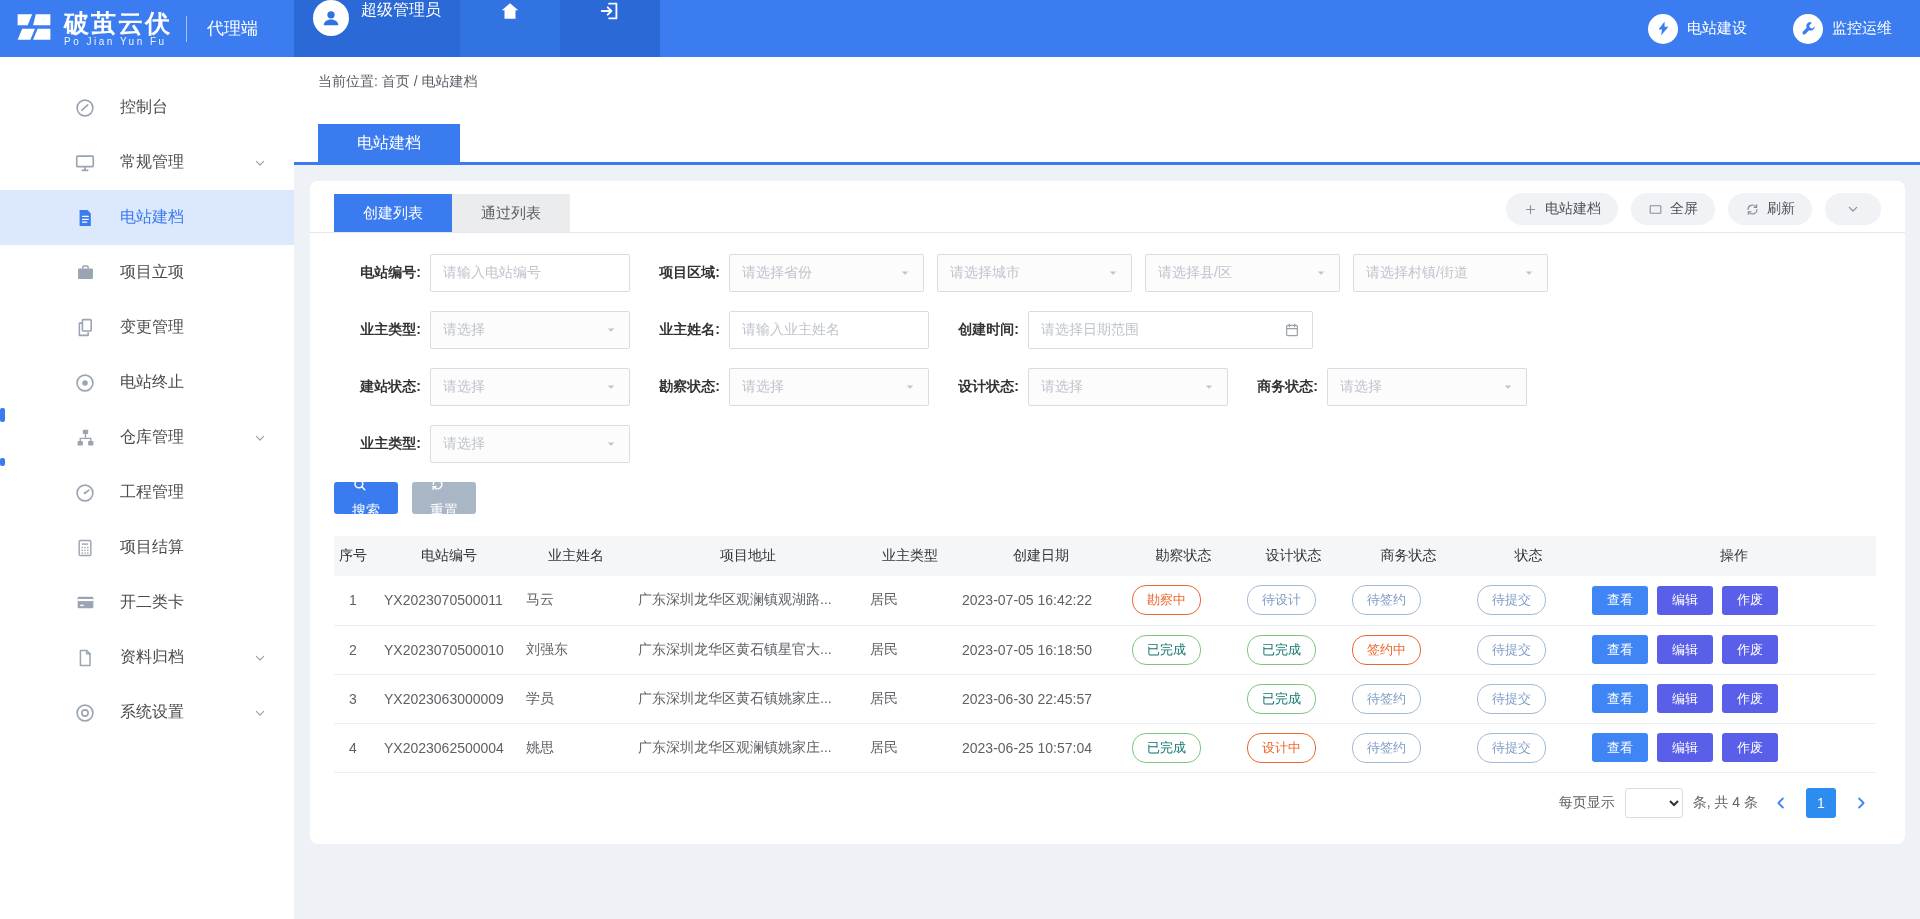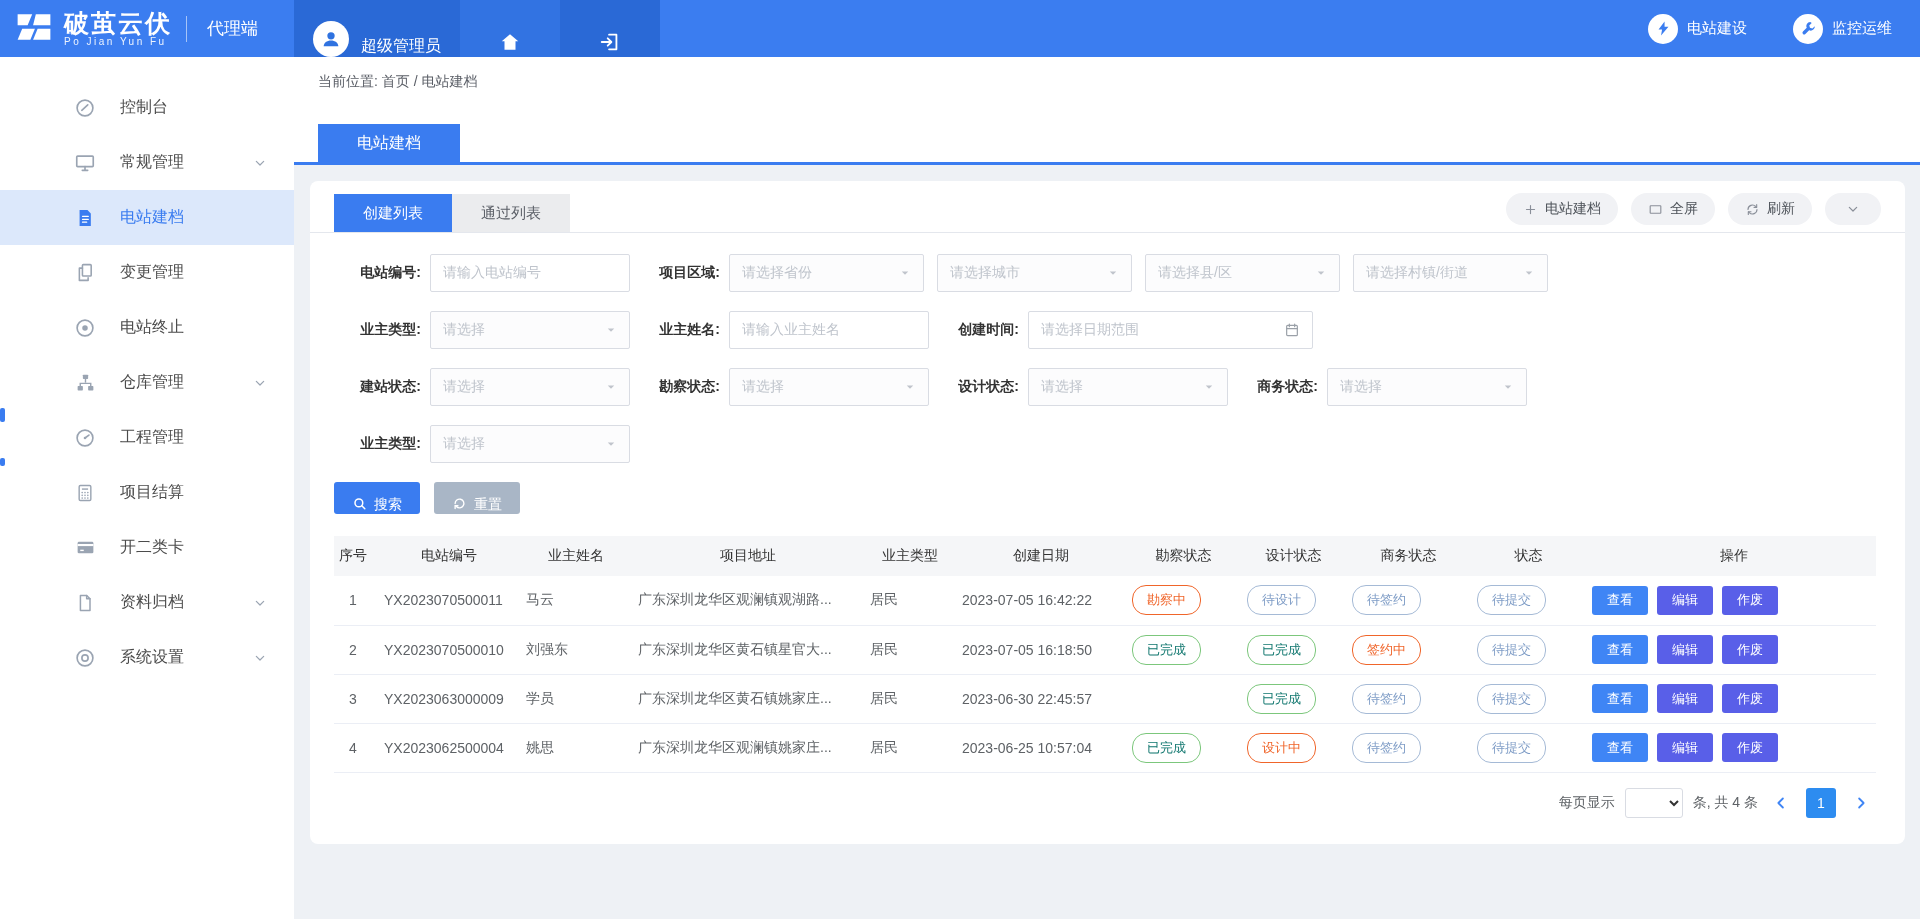--- a/index.html
+++ b/index.html
@@ -6,21 +6,21 @@
   html,body { width:1920px; height:919px; overflow:hidden; font-family:"Liberation Sans","DejaVu Sans",sans-serif; background:#EEF1F5; }
   #app { position:relative; width:1920px; height:919px; }
 
   
   .header { position:absolute; top:0; left:0; width:1920px; height:57px; background:#3B7DF0; display:flex; align-items:stretch; color:#fff; }
   .logo-sec { width:294px; display:flex; align-items:center; padding-left:14px; gap:10px; }
   .logo-txt .cn { font-size:25px; font-weight:bold; letter-spacing:2px; line-height:1.05; }
   .logo-txt .en { font-size:10px; letter-spacing:2.5px; opacity:.9; }
   .portal-sep { width:1px; height:26px; background:rgba(255,255,255,.55); margin:0 10px 0 4px; }
   .portal { font-size:17px; }
-  .hseg { display:flex; align-items:flex-end; justify-content:center; }
+  .hseg { display:flex; align-items:flex-start; justify-content:center; }
   .seg-user { background:#2A69D6; width:166px; gap:12px; }
   .avatar { width:36px; height:36px; border-radius:50%; background:#fff; color:#2F72E0; display:flex; align-items:center; justify-content:center; }
   .seg-user .uname { font-size:16px; }
   .seg-home { background:#3273E2; width:100px; }
   .seg-exit { background:#2A69D6; width:100px; }
   .hdr-right { margin-left:auto; display:flex; align-items:center; gap:46px; padding-right:28px; }
   .hlink { display:flex; align-items:center; gap:9px; font-size:15px; cursor:pointer; }
   .hlink .bubble { width:30px; height:30px; border-radius:50%; background:#fff; color:#3B7DF0; display:flex; align-items:center; justify-content:center; }
 
   
@@ -56,21 +56,21 @@
   .fgroup.auto { width:auto; }
   .flabel { width:96px; flex:none; text-align:right; padding-right:9px; font-size:14px; font-weight:bold; color:#333; }
   .fld { height:38px; border:1px solid #D9DCE3; border-radius:2px; background:#fff; display:flex; align-items:center; justify-content:space-between; padding:0 12px; font-size:14px; color:#BFC4CC; width:200px; flex:none; cursor:pointer; }
   .fld.sel { background:#FCFCFD;gap:36px; }
   .fld .caret { color:#C0C4CC; display:flex; }
   .fld.region { width:195px; margin-right:13px; }
   .fld.date { width:285px; }
   .fld .cal { color:#9AA0A8; display:flex; }
 
   .fbtns { display:flex; gap:14px; margin:3px 0 22px; }
-  .btn { height:32px; border:none; border-radius:3px; color:#fff; font-size:14px; display:flex; align-items:flex-end; justify-content:center; gap:7px; cursor:pointer; padding:0 18px; }
+  .btn { height:32px; border:none; border-radius:3px; color:#fff; font-size:14px; display:flex; align-items:flex-start; justify-content:center; gap:7px; cursor:pointer; padding:0 18px;flex-direction:column; }
   .btn-search { background:#3A7CF0; }
   .btn-reset { background:#A9B6C6; }
 
   
   table { width:1542px; border-collapse:collapse; table-layout:fixed; }
   thead th { background:#F5F6F8; height:40px; font-size:14px; color:#333; font-weight:normal; text-align:center; padding-left:12px; }
   thead th:first-child { text-align:center; padding-left:0; }
   tbody td { height:49px; border-bottom:1px solid #EBEEF5; font-size:14px; color:#5E6266; padding-left:12px; white-space:nowrap; overflow:hidden; }
   tbody td:first-child { text-align:center; padding-left:0; }
   .pillst { display:inline-block; padding:5px 14px; border-radius:14px; font-size:13px; border:1px solid; background:#fff; }
@@ -180,20 +180,29 @@
           </span>
         </div>
         <div class="menu-item active">
           <span class="mi-ic">
             <svg viewBox="0 0 24 24" width="20" height="20">
               <path d="M5.5 2.5h9.5l4 4V21.5H5.5z" fill="currentColor"></path>
               <path d="M9 10h7M9 13.5h7M9 17h5" stroke="#fff" stroke-width="1.5" stroke-linecap="round"></path>
             </svg>
           </span>
           <span class="mi-lab">电站建档</span>
+        </div>
+        <div class="menu-item">
+          <span class="mi-ic">
+            <svg viewBox="0 0 24 24" width="21" height="21" fill="currentColor">
+              <rect x="3.5" y="7.5" width="17" height="12" rx="1.2"></rect>
+              <path d="M9 7.5V6a1.5 1.5 0 011.5-1.5h3A1.5 1.5 0 0115 6v1.5" fill="none" stroke="currentColor" stroke-width="1.8"></path>
+            </svg>
+          </span>
+          <span class="mi-lab">项目立项</span>
         </div>
         <div class="menu-item">
           <span class="mi-ic">
             <svg viewBox="0 0 24 24" width="21" height="21" fill="none" stroke="currentColor" stroke-width="1.8" stroke-linecap="round" stroke-linejoin="round">
               <rect x="8.5" y="3" width="10" height="13" rx="1"></rect>
               <path d="M8.5 7H5v14h10v-3"></path>
             </svg>
           </span>
           <span class="mi-lab">变更管理</span>
         </div>

